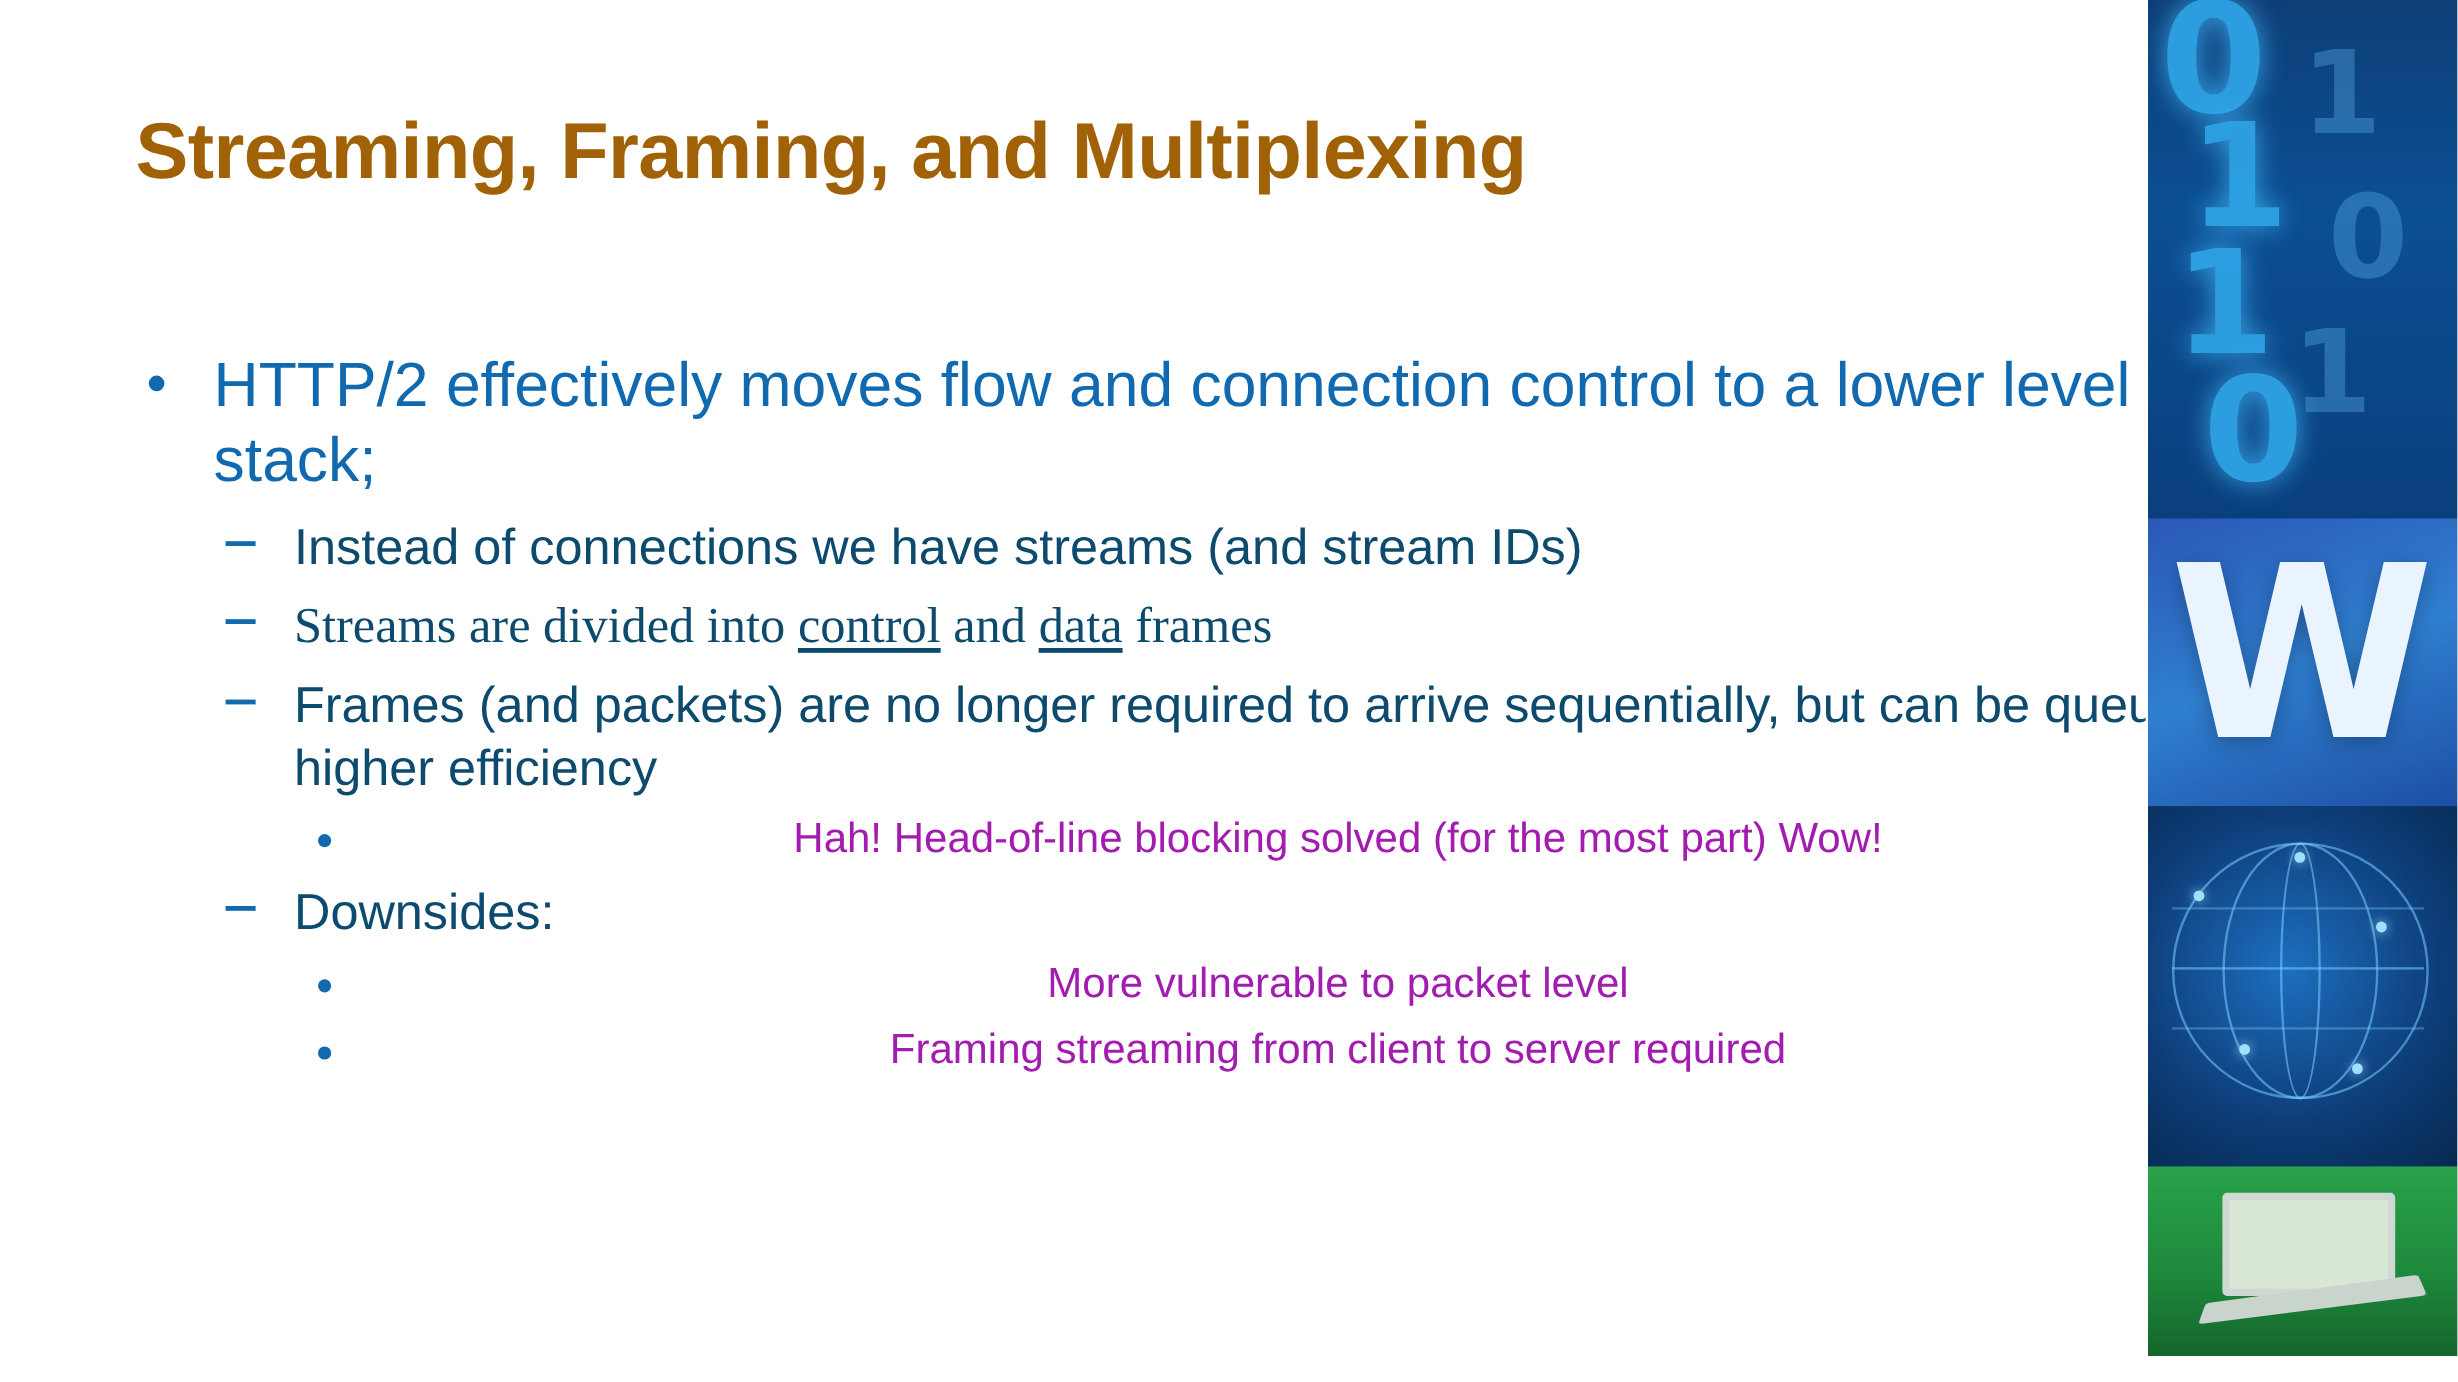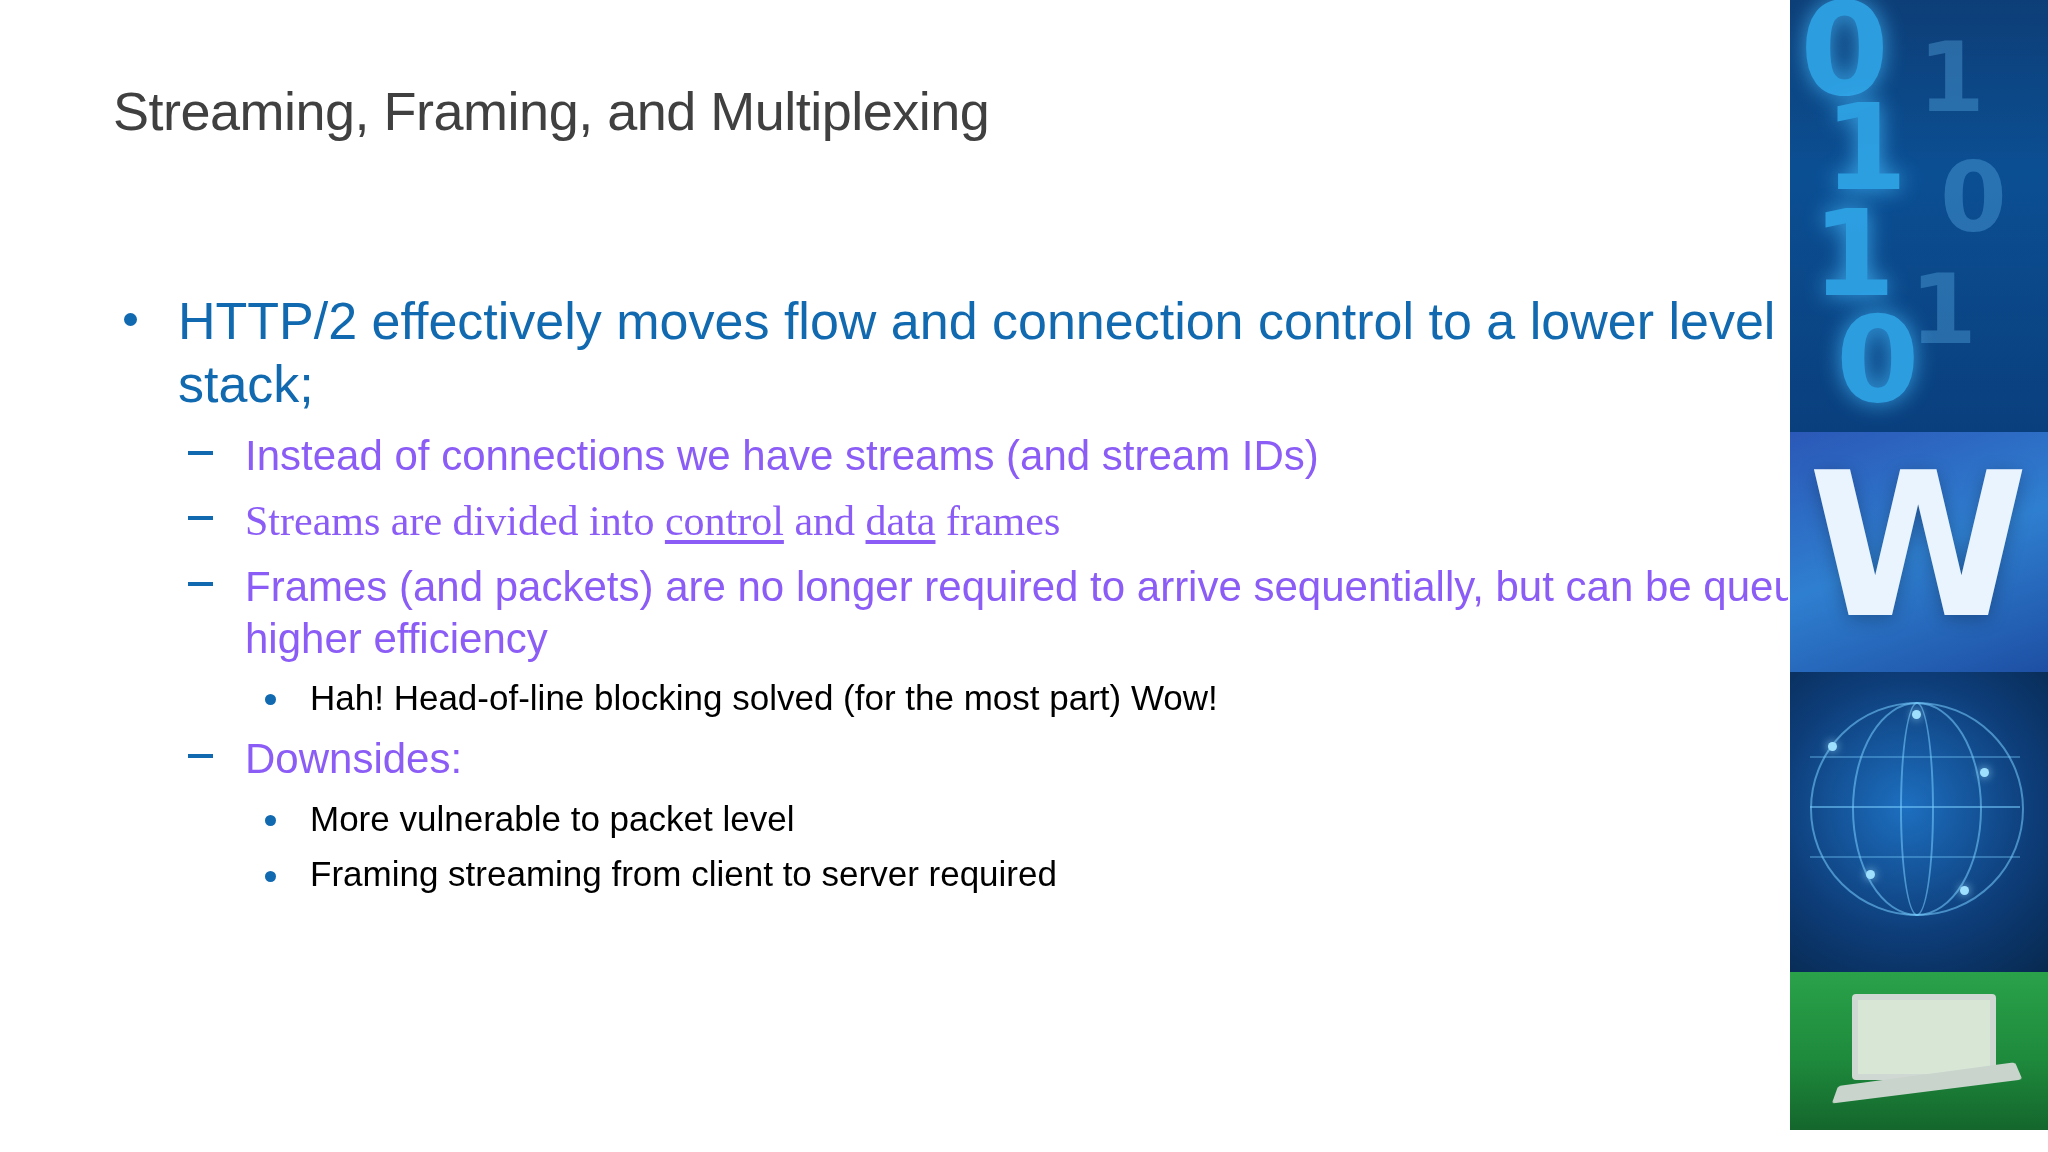--- a/index.html
+++ b/index.html
@@ -21,24 +21,24 @@
     background: #ffffff;
     overflow: hidden;
   }
 
   
   #slide-title {
     position: absolute;
     left: 113px;
     top: 45px;
     width: 1600px;
-    font-size: 54px;
+    font-size: 66px;
     line-height: 1.12;
-    font-weight: 400;
-    color: #404040;
+    font-weight: 700;
+    color: #a16207;
     letter-spacing: -0.5px;
     white-space: nowrap;
   }
 
   
   #body-area {
     position: absolute;
     left: 110px;
     top: 290px;
     width: 1810px;
@@ -60,39 +60,40 @@
     height: 13px;
     border-radius: 50%;
     background: #1169B0;
   }
 
   .lvl2 {
     position: relative;
     padding-left: 135px;
     font-size: 42px;
     line-height: 1.22;
-    color: #8b5cf6;
+    color: #0c4a6e;
     margin-top: 14px;
   }
   .lvl2 > .bullet-dash {
     position: absolute;
     left: 78px;
     top: 0.50em;
     width: 25px;
     height: 4px;
     background: #1169B0;
   }
 
   .lvl3 {
     position: relative;
     padding-left: 200px;
     font-size: 35px;
     line-height: 1.22;
-    color: #000000;
+    color: #a21caf;
     margin-top: 13px;
+    text-align: center;
   }
   .lvl3 > .bullet-dot-sm {
     position: absolute;
     left: 155px;
     top: 0.50em;
     width: 11px;
     height: 11px;
     border-radius: 50%;
     background: #1169B0;
   }

